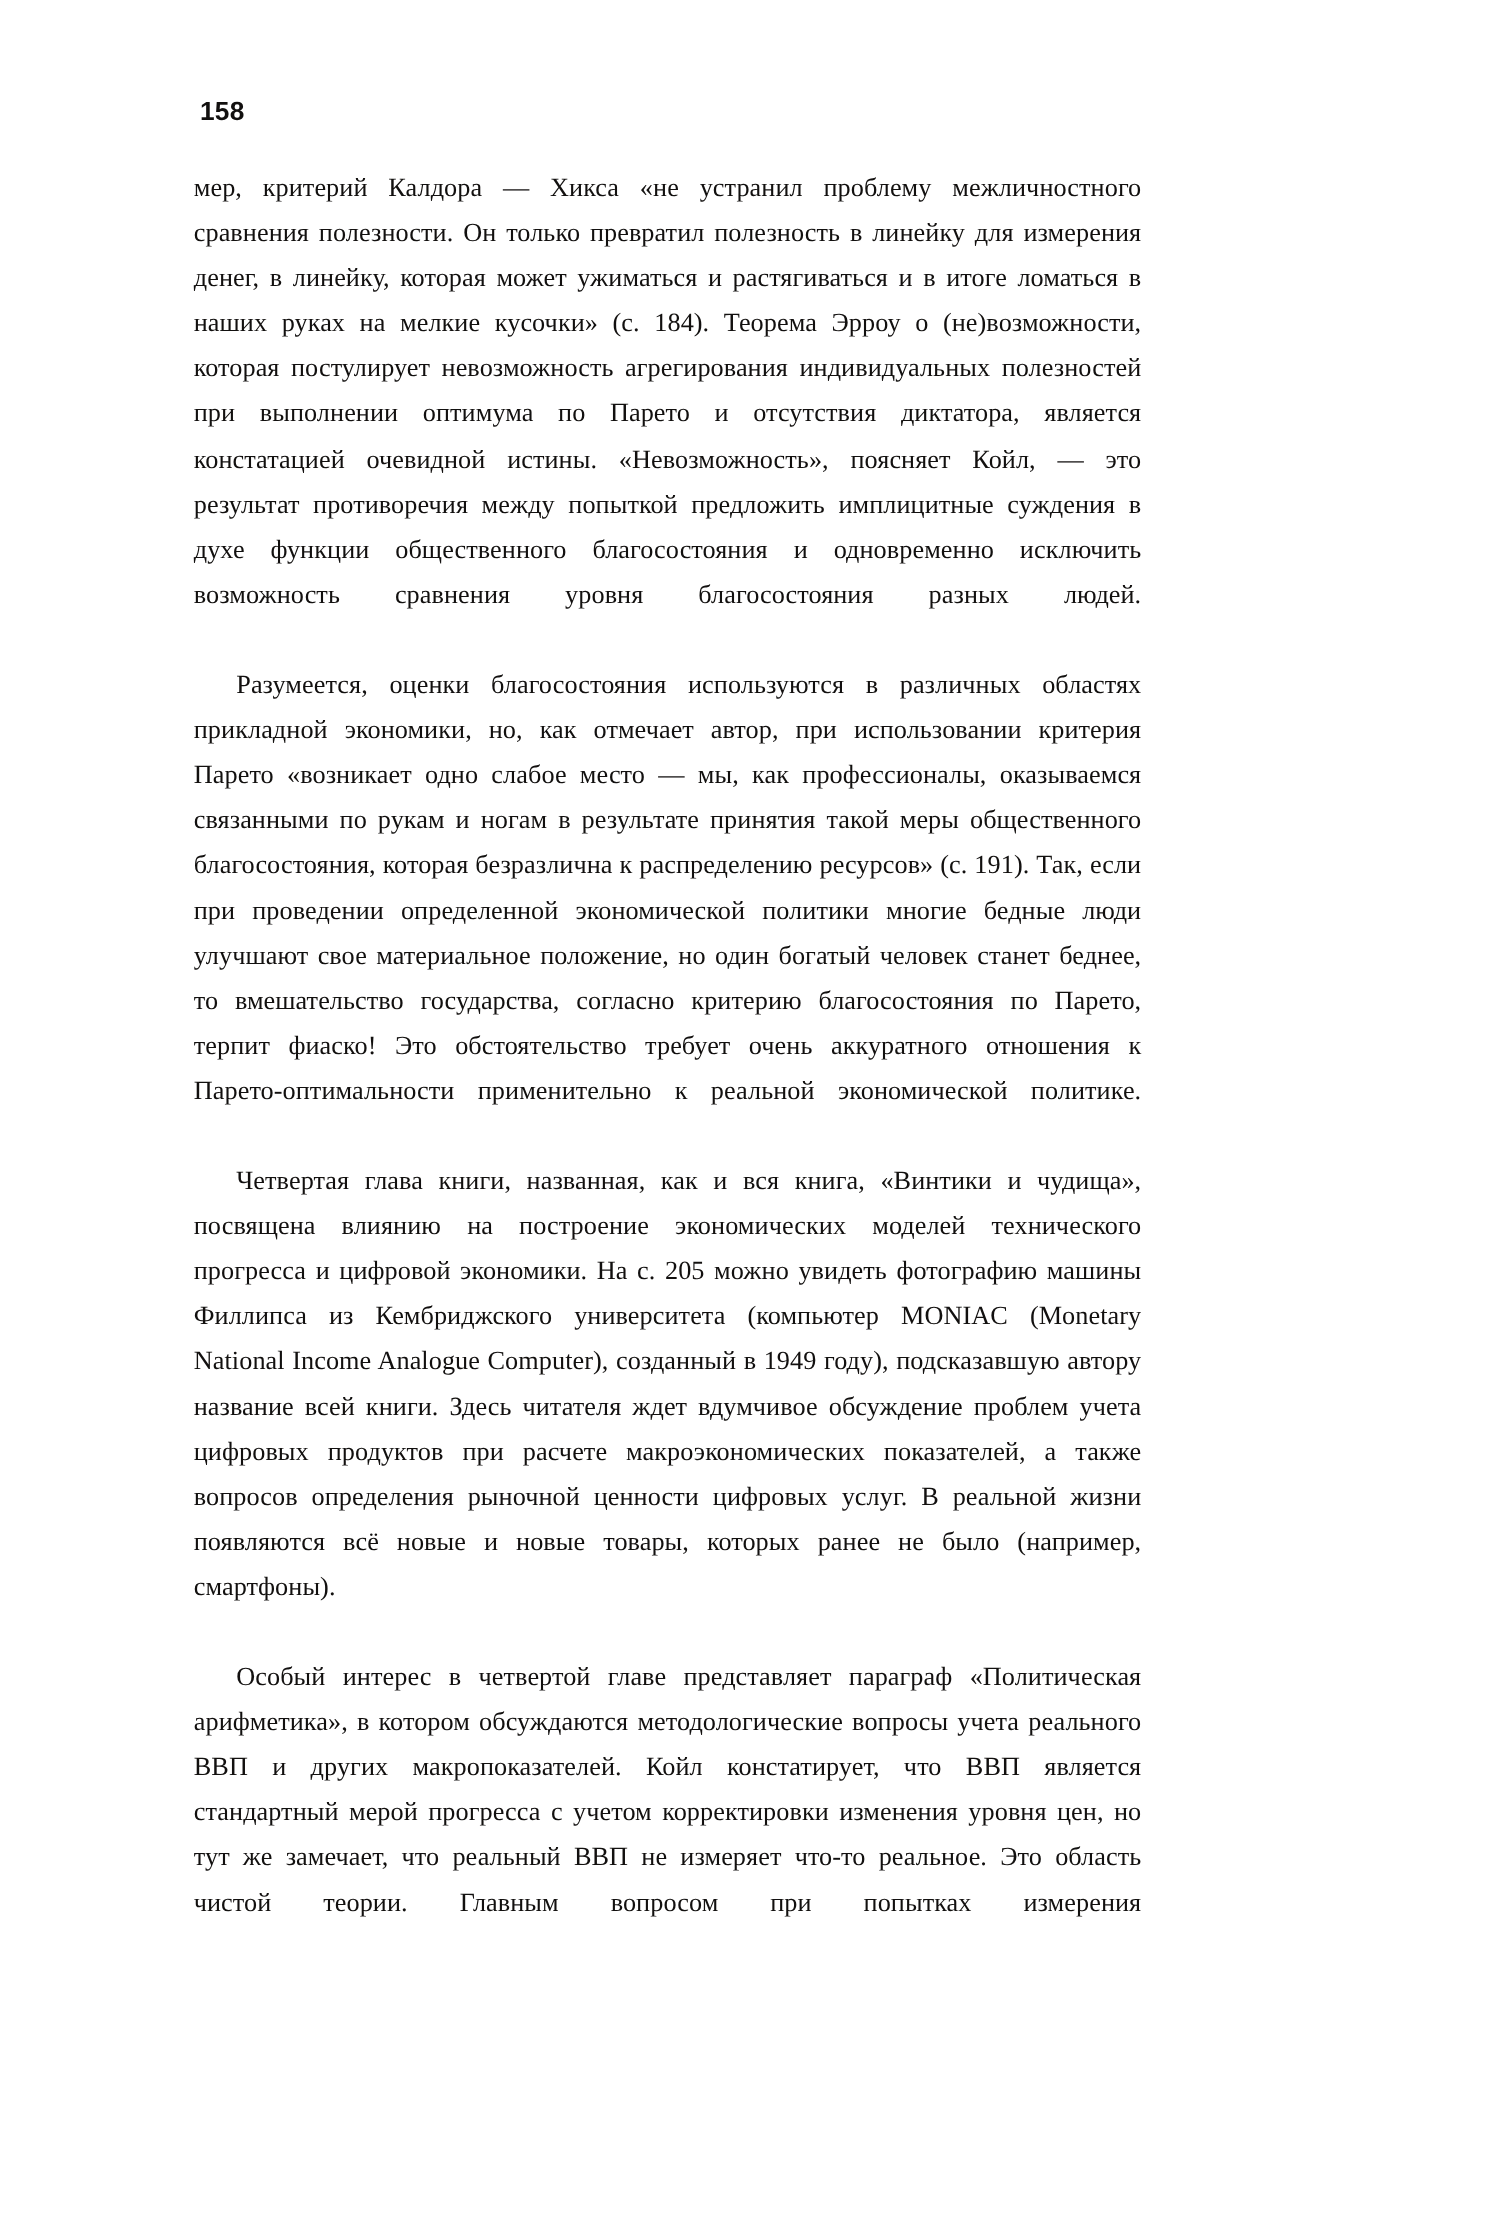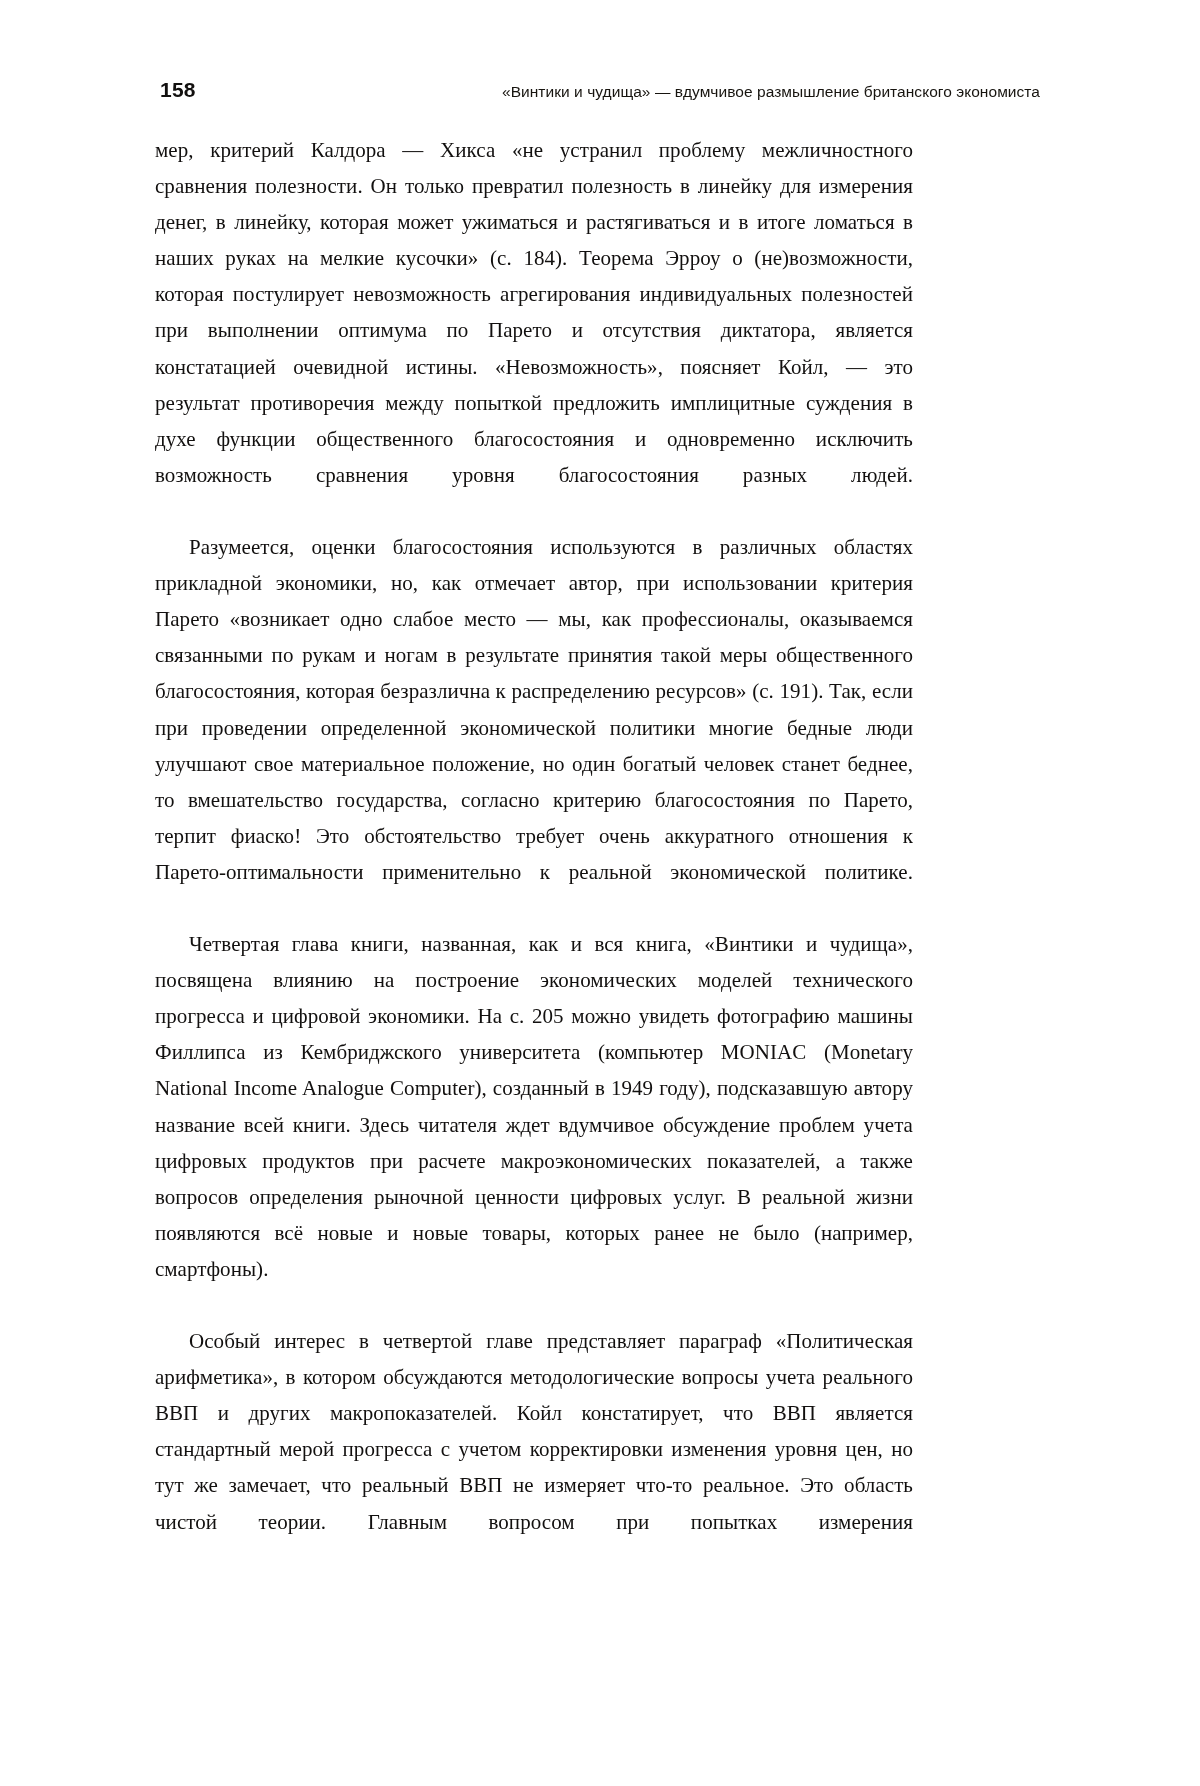--- a/index.html
+++ b/index.html
@@ -72,21 +72,20 @@
     width: 100%;
   }
 </style>
 </head>
 <body>
 
 <div class="page">
 
   <div class="running-head">
     <span class="folio">158</span>
-    <span class="head-title">«Винтики и чудища» — вдумчивое размышление британского экономиста</span>
   </div>
 
   <div class="body-col">
     <p class="para">мер, критерий Калдора — Хикса «не устранил проблему межличностного сравнения полезности. Он только превратил полезность в линейку для измерения денег, в линейку, которая может ужиматься и растягиваться и в итоге ломаться в наших руках на мелкие кусочки» (с. 184). Теорема Эрроу о (не)возможности, которая постулирует невозможность агрегирования индивидуальных полезностей при выполнении оптимума по Парето и отсутствия диктатора, является констатацией очевидной истины. «Невозможность», поясняет Койл, — это результат противоречия между попыткой предложить имплицитные суждения в духе функции общественного благосостояния и одновременно исключить возможность сравнения уровня благосостояния разных людей.</p>
     <p class="para indent">Разумеется, оценки благосостояния используются в различных областях прикладной экономики, но, как отмечает автор, при использовании критерия Парето «возникает одно слабое место — мы, как профессионалы, оказываемся связанными по рукам и ногам в результате принятия такой меры общественного благосостояния, которая безразлична к распределению ресурсов» (с. 191). Так, если при проведении определенной экономической политики многие бедные люди улучшают свое материальное положение, но один богатый человек станет беднее, то вмешательство государства, согласно критерию благосостояния по Парето, терпит фиаско! Это обстоятельство требует очень аккуратного отношения к Парето-оптимальности применительно к реальной экономической политике.</p>
     <p class="para indent">Четвертая глава книги, названная, как и вся книга, «Винтики и чудища», посвящена влиянию на построение экономических моделей технического прогресса и цифровой экономики. На с. 205 можно увидеть фотографию машины Филлипса из Кембриджского университета (компьютер MONIAC (Monetary National Income Analogue Computer), созданный в 1949 году), подсказавшую автору название всей книги.  Здесь читателя ждет вдумчивое обсуждение проблем учета цифровых продуктов при расчете макроэкономических показателей, а также вопросов определения рыночной ценности цифровых услуг. В реальной жизни появляются всё новые и новые товары, которых ранее не было (например, смартфоны).</p>
     <p class="para indent">Особый интерес в четвертой главе представляет параграф «Политическая арифметика», в котором обсуждаются методологические вопросы учета реального ВВП и других макропоказателей. Койл констатирует, что ВВП является стандартный мерой прогресса с учетом корректировки изменения уровня цен, но тут же замечает, что реальный ВВП не измеряет что-то реальное. Это область чистой теории. Главным вопросом при попытках измерения</p>
   </div>
 
 </div>

